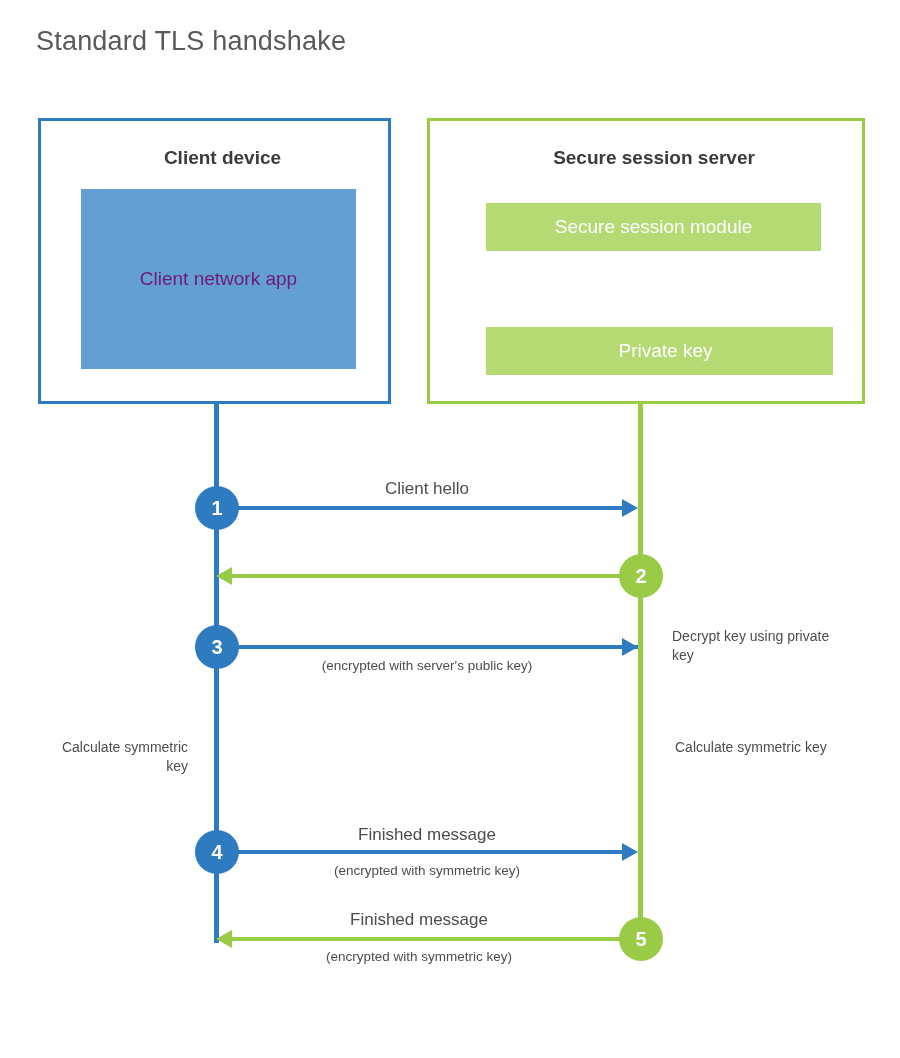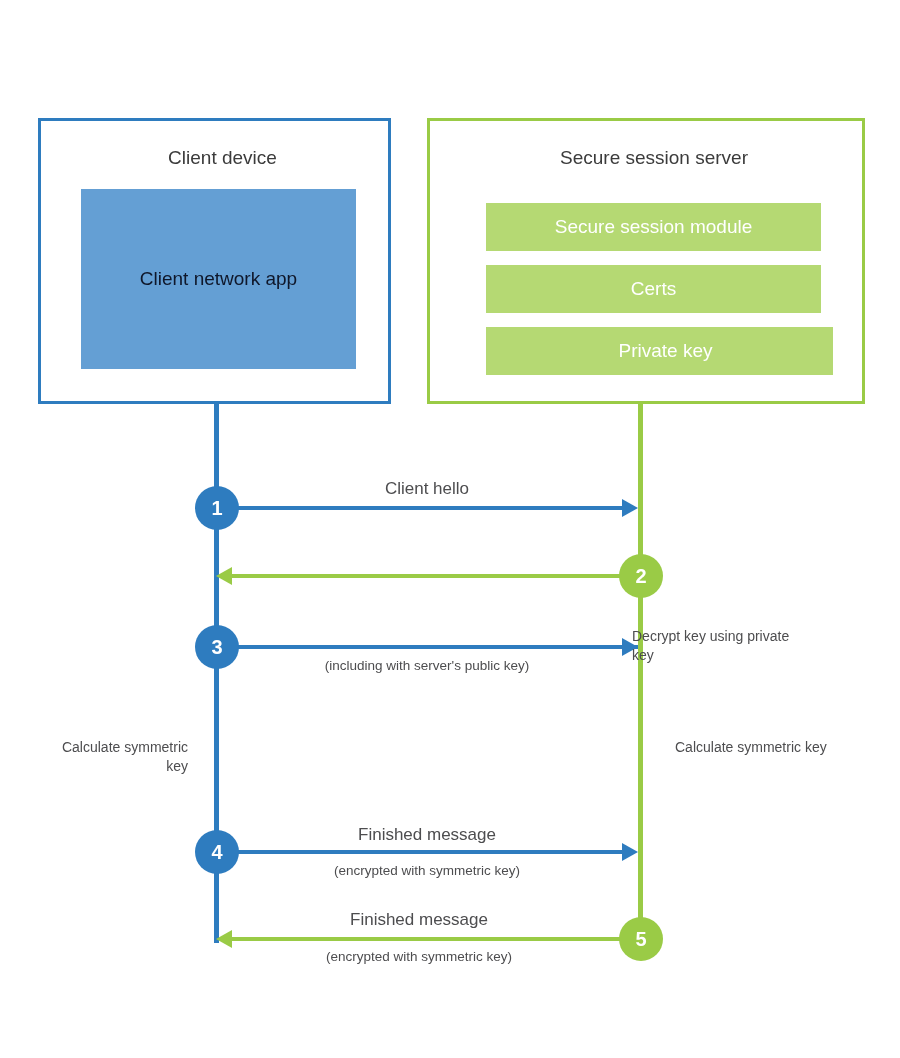--- a/index.html
+++ b/index.html
@@ -51,33 +51,33 @@
     height: 286px;
     border: 3px solid #9ACB46;
   }
   .entity-title {
     position: absolute;
     left: 16px;
     right: 0;
     top: 26px;
     text-align: center;
     font-size: 19px;
-    font-weight: normal;
+    font-weight: bold;
     color: #3b3b3b;
   }
 
   
   .client-app {
     position: absolute;
     left: 40px;
     top: 68px;
     width: 275px;
     height: 180px;
     background: #649FD4;
-    color: #0f172a;
+    color: #701a75;
     font-size: 19px;
     display: flex;
     align-items: center;
     justify-content: center;
     text-align: center;
     line-height: 1.35;
     padding: 0 10px;
     box-sizing: border-box;
   }
 
@@ -170,51 +170,51 @@
     color: #4d4d4f;
     line-height: 1.35;
   }
   .side-note.right-align { text-align: right; }
 </style>
 </head>
 <body>
 
 <div id="canvas">
 
+  <div class="diagram-title">Standard TLS handshake</div>
 
   <div class="entity-box" id="client-box">
     <div class="entity-title">Client device</div>
     <div class="client-app">Client network app</div>
   </div>
 
   <div class="entity-box" id="server-box">
     <div class="entity-title">Secure session server</div>
     <div class="server-bar b0">Secure session module</div>
-    <div class="server-bar b1">Certs</div>
     <div class="server-bar b2">Private key</div>
   </div>
 
   <div class="lifeline" id="client-lifeline"></div>
   <div class="lifeline" id="server-lifeline"></div>
 
   <div class="msg-label" style="left:216px; top:479px; width:422px;">Client hello</div>
   <div class="arrow-line" style="left:216px; top:506px; width:406px; background:#2e7cbf;"></div>
   <div class="arrow-head right" style="left:622px; top:499px; color:#2e7cbf;"></div>
   <div class="step-circle blue" style="left:195px; top:486px;">1</div>
 
   <div class="arrow-line" style="left:232px; top:574px; width:410px; background:#9ACB46;"></div>
   <div class="arrow-head left" style="left:216px; top:567px; color:#9ACB46;"></div>
   <div class="step-circle green" style="left:619px; top:554px;">2</div>
 
   <div class="arrow-line" style="left:216px; top:645px; width:422px; background:#2e7cbf;"></div>
   <div class="arrow-head right" style="left:622px; top:638px; color:#2e7cbf;"></div>
-  <div class="msg-sub" style="left:216px; top:658px; width:422px;">(including with server's public key)</div>
+  <div class="msg-sub" style="left:216px; top:658px; width:422px;">(encrypted with server's public key)</div>
   <div class="step-circle blue" style="left:195px; top:625px;">3</div>
 
-  <div class="side-note" style="left:632px; top:627px; width:180px;">Decrypt key using private key</div>
+  <div class="side-note" style="left:672px; top:627px; width:180px;">Decrypt key using private key</div>
 
   <div class="side-note right-align" style="left:40px; top:738px; width:148px;">Calculate symmetric key</div>
   <div class="side-note" style="left:675px; top:738px; width:180px;">Calculate symmetric key</div>
 
   <div class="msg-label" style="left:216px; top:825px; width:422px;">Finished message</div>
   <div class="arrow-line" style="left:216px; top:850px; width:406px; background:#2e7cbf;"></div>
   <div class="arrow-head right" style="left:622px; top:843px; color:#2e7cbf;"></div>
   <div class="msg-sub" style="left:216px; top:863px; width:422px;">(encrypted with symmetric key)</div>
   <div class="step-circle blue" style="left:195px; top:830px;">4</div>
 

